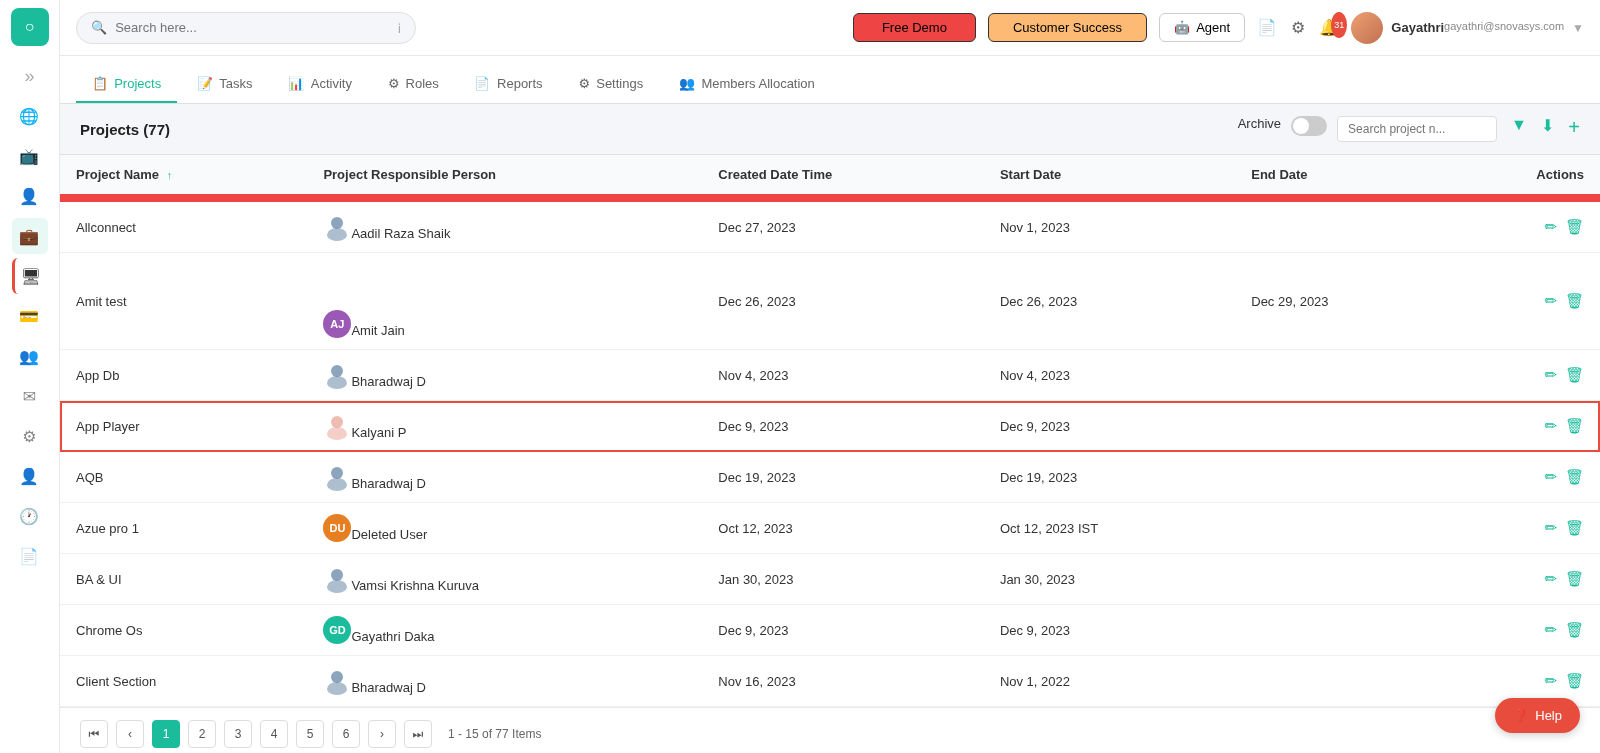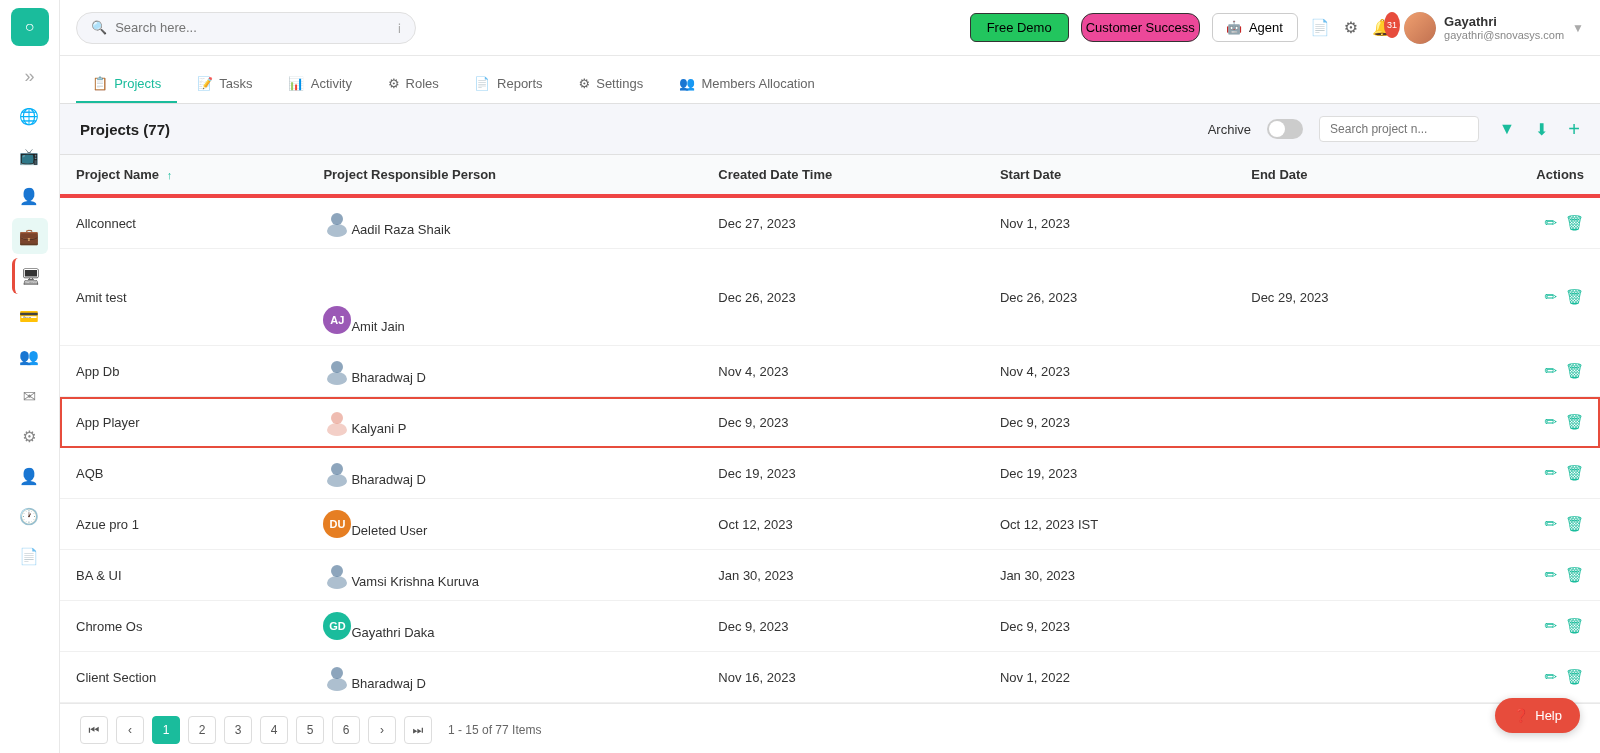--- a/index.html
+++ b/index.html
@@ -13,55 +13,55 @@
     .sidebar-icon.highlighted { border-left: 3px solid #e74c3c; color: #333; }
 
     
     .main { flex: 1; display: flex; flex-direction: column; overflow: hidden; }
 
     
     .topbar { background: #fff; border-bottom: 1px solid #e8e8e8; padding: 0 16px; height: 56px; display: flex; align-items: center; gap: 12px; flex-shrink: 0; }
     .topbar-search { display: flex; align-items: center; gap: 8px; background: #f5f6fa; border: 1px solid #e0e0e0; border-radius: 20px; padding: 6px 14px; flex: 1; max-width: 340px; }
     .topbar-search input { border: none; background: transparent; outline: none; font-size: 13px; color: #404040; width: 100%; }
     .topbar-spacer { flex: 1; }
-    .btn-free-demo { border: 1.5px solid #333; border-radius: 6px; padding: 6px 16px; background: #22c55e; cursor: pointer; font-size: 13px; font-weight: 500; }
-    .btn-customer-success { border: 1.5px solid #333; border-radius: 12px; padding: 6px 4px; background: #ec4899; cursor: pointer; font-size: 13px; font-weight: 500; }
+    .btn-free-demo { border: 1.5px solid #333; border-radius: 6px; padding: 6px 28px; background: #ef4444; cursor: pointer; font-size: 13px; font-weight: 500; }
+    .btn-customer-success { border: 1.5px solid #333; border-radius: 6px; padding: 6px 24px; background: #fdba74; cursor: pointer; font-size: 13px; font-weight: 500; }
     .btn-agent { display: flex; align-items: center; gap: 6px; border: 1.5px solid #ccc; border-radius: 6px; padding: 6px 14px; background: #fff; cursor: pointer; font-size: 13px; }
     .topbar-icons { display: flex; align-items: center; gap: 14px; }
     .topbar-icon { color: #666; font-size: 16px; cursor: pointer; position: relative; }
     .badge { position: absolute; top: -6px; right: -8px; background: #e74c3c; color: white; border-radius: 50%; width: 16px; height: 26px; font-size: 9px; display: flex; align-items: center; justify-content: center; }
     .user-info { display: flex; align-items: center; gap: 8px; cursor: pointer; }
     .avatar { width: 32px; height: 32px; border-radius: 50%; background: #ccc; overflow: hidden; display: flex; align-items: center; justify-content: center; }
     .avatar-img { width: 100%; height: 100%; background: linear-gradient(135deg, #f0a070, #c07050); border-radius: 50%; }
-    .user-text { display: flex; flex-direction: column; }
+    .user-text { display: flex; flex-direction: row; }
     .user-name { font-weight: 600; font-size: 13px; }
     .user-email { font-size: 11px; color: #888; }
 
     
     .nav-tabs { background: #fff; border-bottom: 1px solid #e0e0e0; padding: 0 16px; display: flex; gap: 4px; flex-shrink: 0; height: 48px; align-items: flex-end; }
     .nav-tab { display: flex; align-items: center; gap: 6px; padding: 10px 16px; cursor: pointer; color: #666; font-size: 13px; border-bottom: 2px solid transparent; white-space: nowrap; }
     .nav-tab.active { color: #1abc9c; border-bottom: 2px solid #1abc9c; font-weight: 500; }
 
     
     .content { flex: 1; overflow-y: auto; background: #f5f6fa; padding: 0; }
 
     
     .projects-header { background: #f5f6fa; padding: 12px 20px; display: flex; align-items: center; justify-content: space-between; border-bottom: 1px solid #e0e0e0; }
     .projects-title { font-size: 15px; font-weight: 700; color: #222; }
-    .projects-actions { display: flex; align-items: center; gap: 16px; }
+    .projects-actions { display: flex; align-items: flex-start; gap: 10px; }
     .archive-label { font-size: 13px; font-weight: 500; color: #333; }
     .toggle-switch { width: 36px; height: 20px; background: #ccc; border-radius: 10px; position: relative; cursor: pointer; }
     .toggle-knob { width: 16px; height: 16px; background: white; border-radius: 50%; position: absolute; top: 2px; left: 2px; transition: left 0.2s; }
     .search-box { border: 1px solid #ddd; border-radius: 4px; padding: 5px 10px; font-size: 12px; background: white; width: 160px; color: #999; }
     .action-icon { color: #1abc9c; font-size: 16px; cursor: pointer; margin-left: 4px; }
 
     
     .table-wrap { background: white; margin: 0; }
     table { width: 100%; border-collapse: collapse; }
-    thead tr { background: #f9fafb; border-bottom: 4px solid #ef4444; }
+    thead tr { background: #f9fafb; border-bottom: 8px solid #ef4444; }
     th { padding: 12px 16px; text-align: left; font-weight: 600; font-size: 13px; color: #333; white-space: nowrap; }
     th .sort-icon { color: #1abc9c; font-size: 11px; margin-left: 4px; }
     td { padding: 11px 16px; font-size: 13px; color: #333; border-bottom: 1px solid #f0f0f0; }
     tr.highlighted-row { outline: 2px solid #e74c3c; outline-offset: -2px; background: #fff; }
     .person-cell { display: flex; align-items: flex-end; gap: 0; }
     .person-avatar { width: 28px; height: 28px; border-radius: 50%; display: flex; align-items: center; justify-content: center; font-size: 11px; font-weight: 700; color: white; flex-shrink: 0; overflow: hidden; }
     .action-btns { display: flex; gap: 8px; justify-content: flex-end; }
     .action-btn { color: #1abc9c; font-size: 15px; cursor: pointer; background: none; border: none; }
 
     

